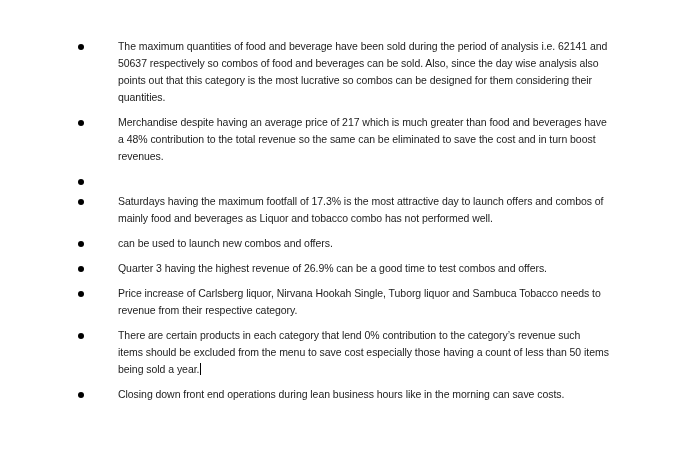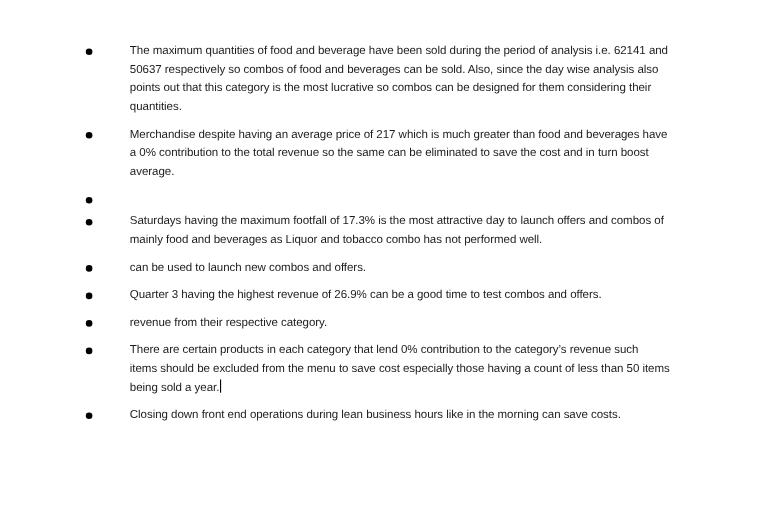--- a/index.html
+++ b/index.html
@@ -64,22 +64,22 @@
           <div class="line"><span>The maximum quantities of food and beverage have been sold during the period of analysis i.e. 62141 and</span></div>
           <div class="line"><span>50637 respectively so combos of food and beverages can be sold. Also, since the day wise analysis also</span></div>
           <div class="line"><span>points out that this category is the most lucrative so combos can be designed for them considering their</span></div>
           <div class="line"><span>quantities.</span></div>
         </div>
       </div>
       <div class="bullet-item">
         <span class="bullet-marker"></span>
         <div class="item-text">
           <div class="line"><span>Merchandise despite having an average price of 217 which is much greater than food and beverages have</span></div>
-          <div class="line"><span>a 0% contribution to the total revenue so the same can be eliminated to save the cost and in turn boost</span></div>
-          <div class="line"><span>average.</span></div>
+          <div class="line"><span>a 48% contribution to the total revenue so the same can be eliminated to save the cost and in turn boost</span></div>
+          <div class="line"><span>revenues.</span></div>
         </div>
       </div>
       <div class="bullet-item">
         <span class="bullet-marker"></span>
         <div class="item-text">
         </div>
       </div>
       <div class="bullet-item">
         <span class="bullet-marker"></span>
         <div class="item-text">
@@ -95,20 +95,21 @@
       </div>
       <div class="bullet-item">
         <span class="bullet-marker"></span>
         <div class="item-text">
           <div class="line"><span>Quarter 3 having the highest revenue of 26.9% can be a good time to test combos and offers.</span></div>
         </div>
       </div>
       <div class="bullet-item">
         <span class="bullet-marker"></span>
         <div class="item-text">
+          <div class="line"><span>Price increase of Carlsberg liquor, Nirvana Hookah Single, Tuborg liquor and Sambuca Tobacco needs to</span></div>
           <div class="line"><span>revenue from their respective category.</span></div>
         </div>
       </div>
       <div class="bullet-item">
         <span class="bullet-marker"></span>
         <div class="item-text">
           <div class="line"><span>There are certain products in each category that lend 0% contribution to the category’s revenue such</span></div>
           <div class="line"><span>items should be excluded from the menu to save cost especially those having a count of less than 50 items</span></div>
           <div class="line"><span>being sold a year.</span><span class="caret"></span></div>
         </div>

